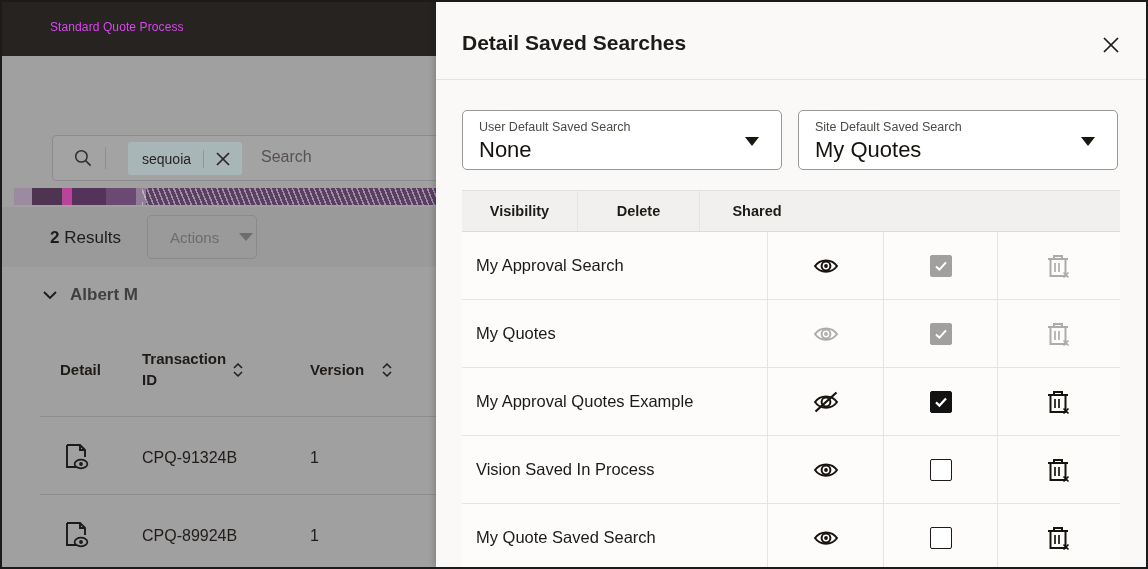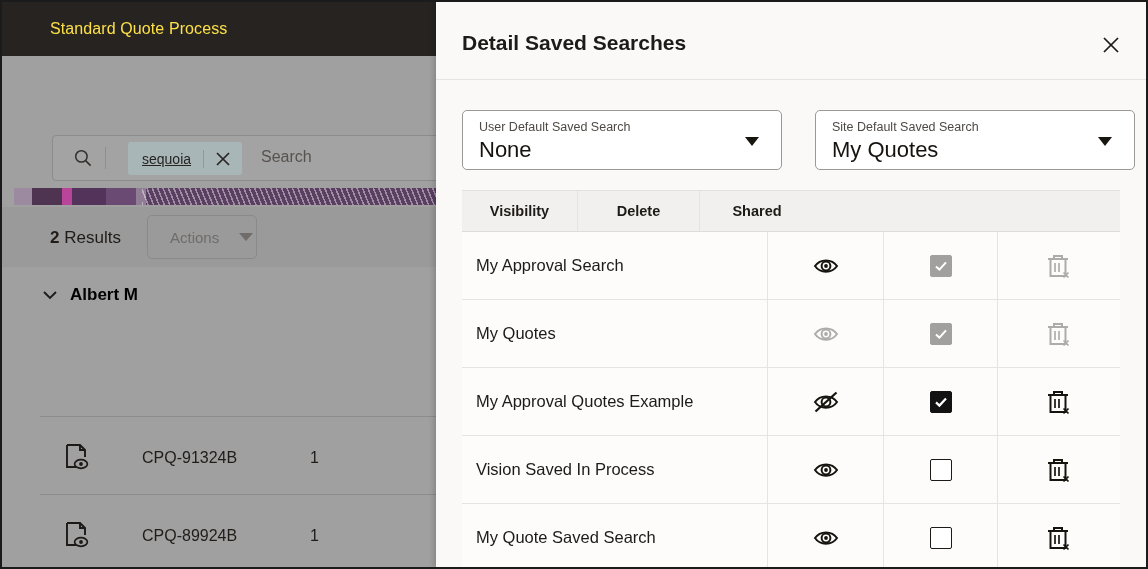--- a/index.html
+++ b/index.html
@@ -23,21 +23,21 @@
     position:absolute;left:0;top:0;width:434px;height:565px;
     background:#a0a0a0;
     overflow:hidden;
   }
   .bg-topbar{
     position:absolute;left:0;top:0;width:434px;height:54px;
     background:#262321;
   }
   .bg-topbar-title{
     position:absolute;left:48px;top:18px;
-    font-size:16px;color:#fde047;
+    font-size:12px;color:#d946ef;
     letter-spacing:.1px;
     white-space:nowrap;
   }
   .bg-heading{
     position:absolute;left:42px;top:70px;
     font-family:"Liberation Serif", serif;
     font-size:34px;color:#201c1a;
     white-space:nowrap;
   }
   .bg-searchbar{
@@ -54,21 +54,21 @@
     position:absolute;left:52px;top:11px;width:1px;height:22px;
     background:#8e8e8e;
   }
   .bg-chip{
     position:absolute;left:75px;top:6px;height:33px;
     background:#a9b6b8;
     border-radius:3px;
     display:flex;align-items:center;
   }
   .bg-chip-label{
-    padding:0 12px 0 14px;font-size:14px;color:#272422;white-space:nowrap;text-decoration:underline;
+    padding:0 12px 0 14px;font-size:14px;color:#272422;white-space:nowrap;
   }
   .bg-chip-div{width:1px;height:18px;background:#8f9a9c;}
   .bg-chip-x{
     width:38px;height:33px;display:flex;align-items:center;justify-content:center;
   }
   .bg-search-placeholder{
     position:absolute;left:208px;top:12px;
     font-size:16px;color:#57524f;
   }
   .bg-banner{
@@ -110,21 +110,21 @@
   .bg-actions-caret{
     margin-left:20px;width:0;height:0;
     border-left:7px solid transparent;border-right:7px solid transparent;
     border-top:8px solid #6f6c6a;
   }
   .bg-group-row{
     position:absolute;left:40px;top:283px;
     display:flex;align-items:center;gap:12px;
   }
   .bg-group-chev{width:16px;height:16px;}
-  .bg-group-name{font-size:17px;font-weight:700;color:#000000;}
+  .bg-group-name{font-size:17px;font-weight:700;color:#404040;}
   .bg-tbl-head{
     position:absolute;left:38px;top:336px;width:400px;height:62px;
   }
   .bg-th{
     position:absolute;font-size:15px;font-weight:700;color:#1e1b19;
     line-height:21px;
   }
   .bg-th-detail{left:20px;top:21px;}
   .bg-th-txid{left:102px;top:10px;width:84px;}
   .bg-th-ver{left:270px;top:21px;}
@@ -155,21 +155,21 @@
     font-size:21px;font-weight:700;color:#1d1a17;
     white-space:nowrap;
   }
   .dlg-close{
     position:absolute;right:18px;top:26px;width:34px;height:34px;
     display:flex;align-items:center;justify-content:center;
     cursor:pointer;
   }
   .dlg-selects{
     position:absolute;left:26px;top:108px;
-    display:flex;gap:33px;
+    display:flex;gap:16px;
   }
   .sel{
     width:320px;height:60px;
     background:#ffffff;
     border:1px solid #9b9896;
     border-radius:5px;
     box-sizing:border-box;
     position:relative;
     cursor:pointer;
   }
@@ -287,20 +287,37 @@
 
     <div class="bg-group-row">
       <span class="bg-group-chev">
         <svg width="16" height="16" viewBox="0 0 16 16">
           <polyline points="2,5 8,11 14,5" fill="none" stroke="#1e1b19" stroke-width="1.9"></polyline>
         </svg>
       </span>
       <span class="bg-group-name">Albert M</span>
     </div>
 
+    <div class="bg-tbl-head">
+      <div class="bg-th bg-th-detail">Detail</div>
+      <div class="bg-th bg-th-txid">Transaction ID</div>
+      <span class="sort-ic" style="left:192px;top:23px;">
+        <svg width="12" height="18" viewBox="0 0 12 18">
+          <polyline points="2,7 6,3 10,7" fill="none" stroke="#1e1b19" stroke-width="1.5"></polyline>
+          <polyline points="2,11 6,15 10,11" fill="none" stroke="#1e1b19" stroke-width="1.5"></polyline>
+        </svg>
+      </span>
+      <div class="bg-th bg-th-ver">Version</div>
+      <span class="sort-ic" style="left:341px;top:23px;">
+        <svg width="12" height="18" viewBox="0 0 12 18">
+          <polyline points="2,7 6,3 10,7" fill="none" stroke="#1e1b19" stroke-width="1.5"></polyline>
+          <polyline points="2,11 6,15 10,11" fill="none" stroke="#1e1b19" stroke-width="1.5"></polyline>
+        </svg>
+      </span>
+    </div>
     <div class="bg-tbl-sep" style="top:414px;"></div>
 
     <div class="bg-row" style="top:415px;">
       <span class="bg-row-doc">
         <svg width="26" height="28" viewBox="0 0 26 28">
           <path d="M3 2 H16 L21 7 V14" fill="none" stroke="#1c1917" stroke-width="1.9"></path>
           <path d="M3 2 V24 H12" fill="none" stroke="#1c1917" stroke-width="1.9"></path>
           <path d="M16 2 V7 H21" fill="none" stroke="#1c1917" stroke-width="1.9"></path>
           <ellipse cx="17" cy="21" rx="6.4" ry="4.3" fill="none" stroke="#1c1917" stroke-width="1.7"></ellipse>
           <circle cx="17" cy="21" r="1.9" fill="#1c1917"></circle>

